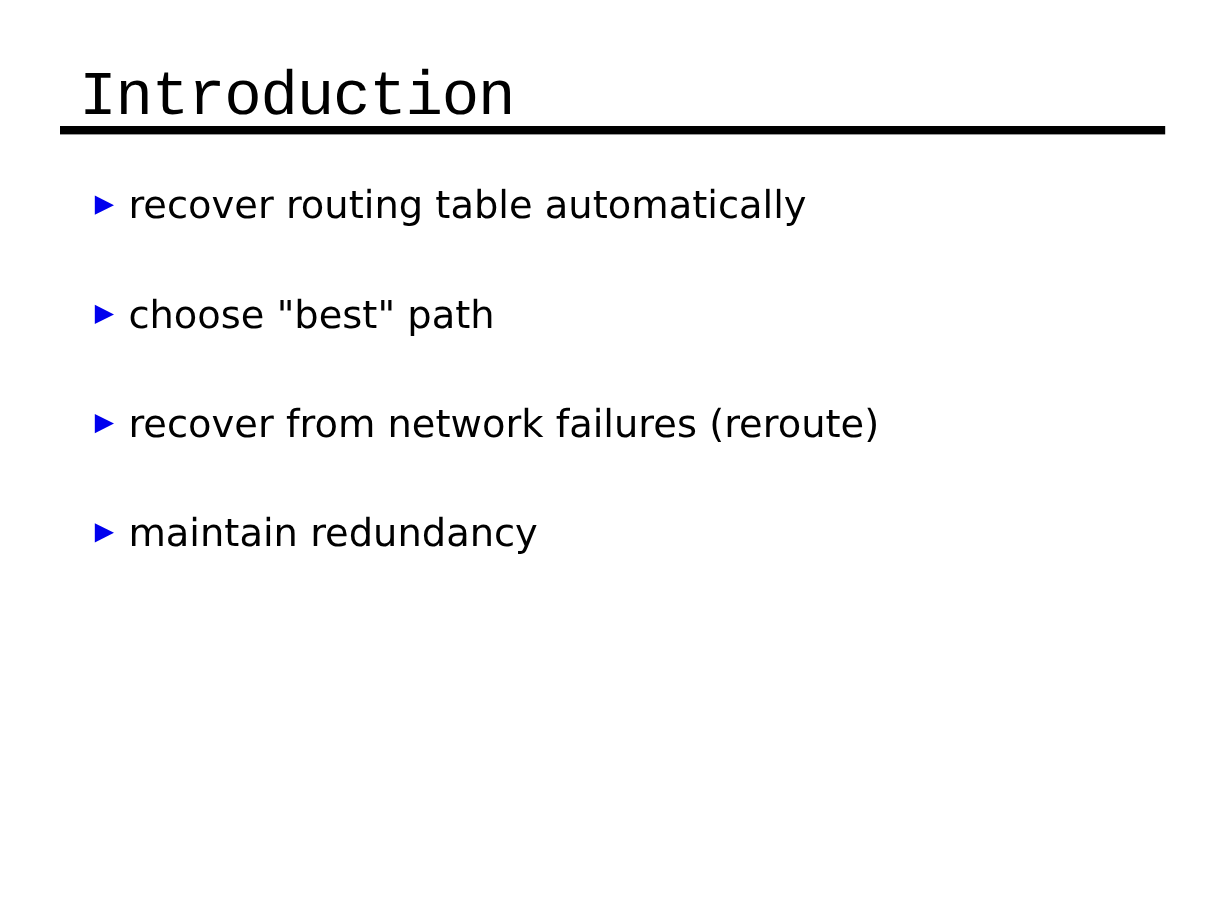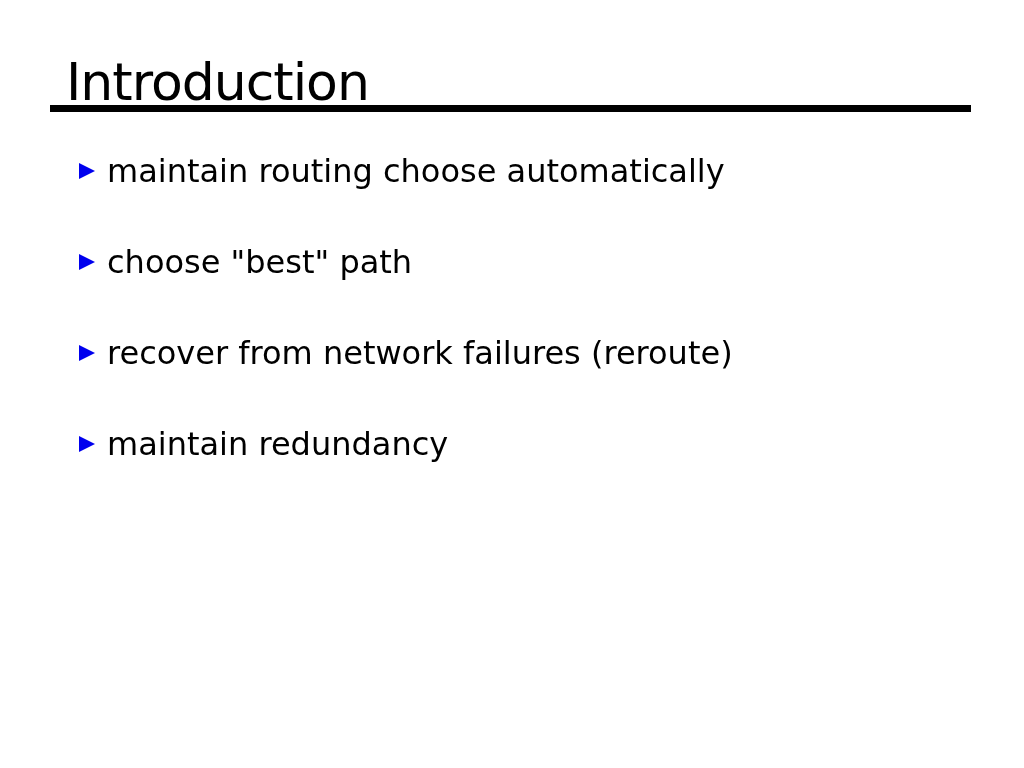--- a/index.html
+++ b/index.html
@@ -19,20 +19,21 @@
   .slide-title {
     position: absolute;
     left: 66px;
     top: 56px;
     margin: 0;
     font-size: 52px;
     font-weight: 400;
     letter-spacing: -1px;
     line-height: 1;
     white-space: nowrap;
+    font-family: Liberation Mono, monospace;
   }
   .title-rule {
     position: absolute;
     left: 50px;
     top: 105px;
     width: 921px;
     height: 7px;
     background: #000000;
   }
   .bullet-list {
@@ -75,21 +76,21 @@
 
 <div class="slide">
 
   <h1 class="slide-title">Introduction</h1>
 
   <div class="title-rule"></div>
 
   <ul class="bullet-list">
     <li class="bullet-item">
       <span class="bullet-marker"></span>
-      <span class="bullet-text">maintain routing choose automatically</span>
+      <span class="bullet-text">recover routing table automatically</span>
     </li>
     <li class="bullet-item">
       <span class="bullet-marker"></span>
       <span class="bullet-text">choose "best" path</span>
     </li>
     <li class="bullet-item">
       <span class="bullet-marker"></span>
       <span class="bullet-text">recover from network failures (reroute)</span>
     </li>
     <li class="bullet-item">

